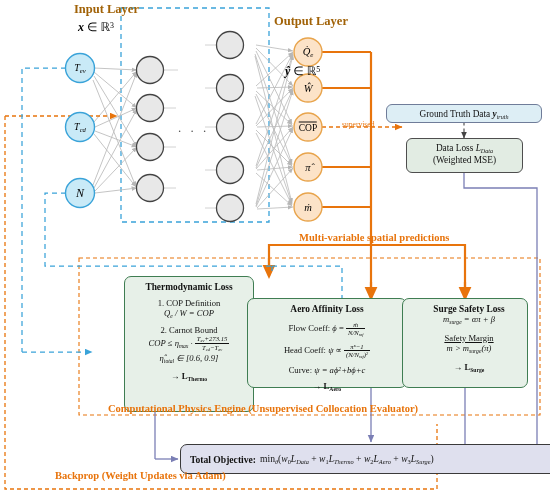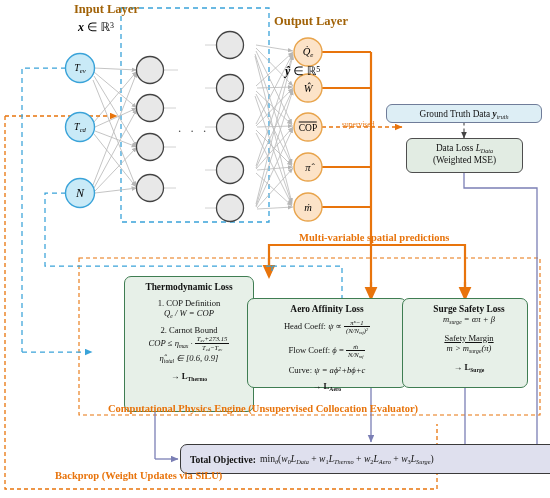--- a/index.html
+++ b/index.html
@@ -272,27 +272,27 @@
     <div class="line" style="margin-top:6px;">2. Carnot Bound</div>
     <div class="line it">COP ≤ η<sub>max</sub> ·
       <span class="fracwrap"><span class="num">T<sub>ev</sub>+273.15</span><span class="den">T<sub>cd</sub>−T<sub>ev</sub></span></span>
     </div>
     <div class="line it">η̂<sub>total</sub> ∈ [0.6, 0.9]</div>
     <div class="line" style="margin-top:7px;">→ <b>L<sub>Thermo</sub></b></div>
   </div>
 
   <div class="box lossbox" style="left:247px;top:298px;width:160px;height:90px;padding:5px 4px 0 4px;">
     <div class="title">Aero Affinity Loss</div>
+    <div class="line" style="margin-top:7px;">
+      Flow Coeff: <span class="it">ϕ</span> =
+      <span class="fracwrap"><span class="num it">ṁ</span><span class="den it">N/N<sub>ref</sub></span></span>
+    </div>
     <div class="line" style="margin-top:5px;">
       Head Coeff: <span class="it">ψ</span> ∝
       <span class="fracwrap"><span class="num it">π<sup>κ</sup>−1</span><span class="den it">(N/N<sub>ref</sub>)<sup>2</sup></span></span>
-    </div>
-    <div class="line" style="margin-top:7px;">
-      Flow Coeff: <span class="it">ϕ</span> =
-      <span class="fracwrap"><span class="num it">ṁ</span><span class="den it">N/N<sub>ref</sub></span></span>
     </div>
     <div class="line" style="margin-top:5px;">
       Curve: <span class="it">ψ = aϕ<sup>2</sup>+bϕ+c</span>
     </div>
     <div class="line" style="margin-top:6px;">→ <b>L<sub>Aero</sub></b></div>
   </div>
 
   <div class="box lossbox" style="left:402px;top:298px;width:126px;height:90px;padding:5px 4px 0 12px;">
     <div class="title">Surge Safety Loss</div>
     <div class="line it">m<sub>surge</sub> = απ + β</div>
@@ -306,15 +306,15 @@
   <div class="box objbox" style="left:180px;top:444px;width:386px;height:30px;">
     <span style="font-weight:bold;">Total Objective:</span>
     <span style="margin-left:4px;">
       min<sub class="it">θ</sub>(<span class="it">w</span><sub>0</sub><span class="it">L</span><sub class="it">Data</sub>
       + <span class="it">w</span><sub>1</sub><span class="it">L</span><sub class="it">Thermo</sub>
       + <span class="it">w</span><sub>2</sub><span class="it">L</span><sub class="it">Aero</sub>
       + <span class="it">w</span><sub>3</sub><span class="it">L</span><sub class="it">Surge</sub>)
     </span>
   </div>
 
-  <div class="txt orange-lbl" style="left:55px;top:470px;font-size:10.5px;">Backprop (Weight Updates via SiLU)</div>
+  <div class="txt orange-lbl" style="left:55px;top:470px;font-size:10.5px;">Backprop (Weight Updates via Adam)</div>
 
 </div>
 
 </body></html>

